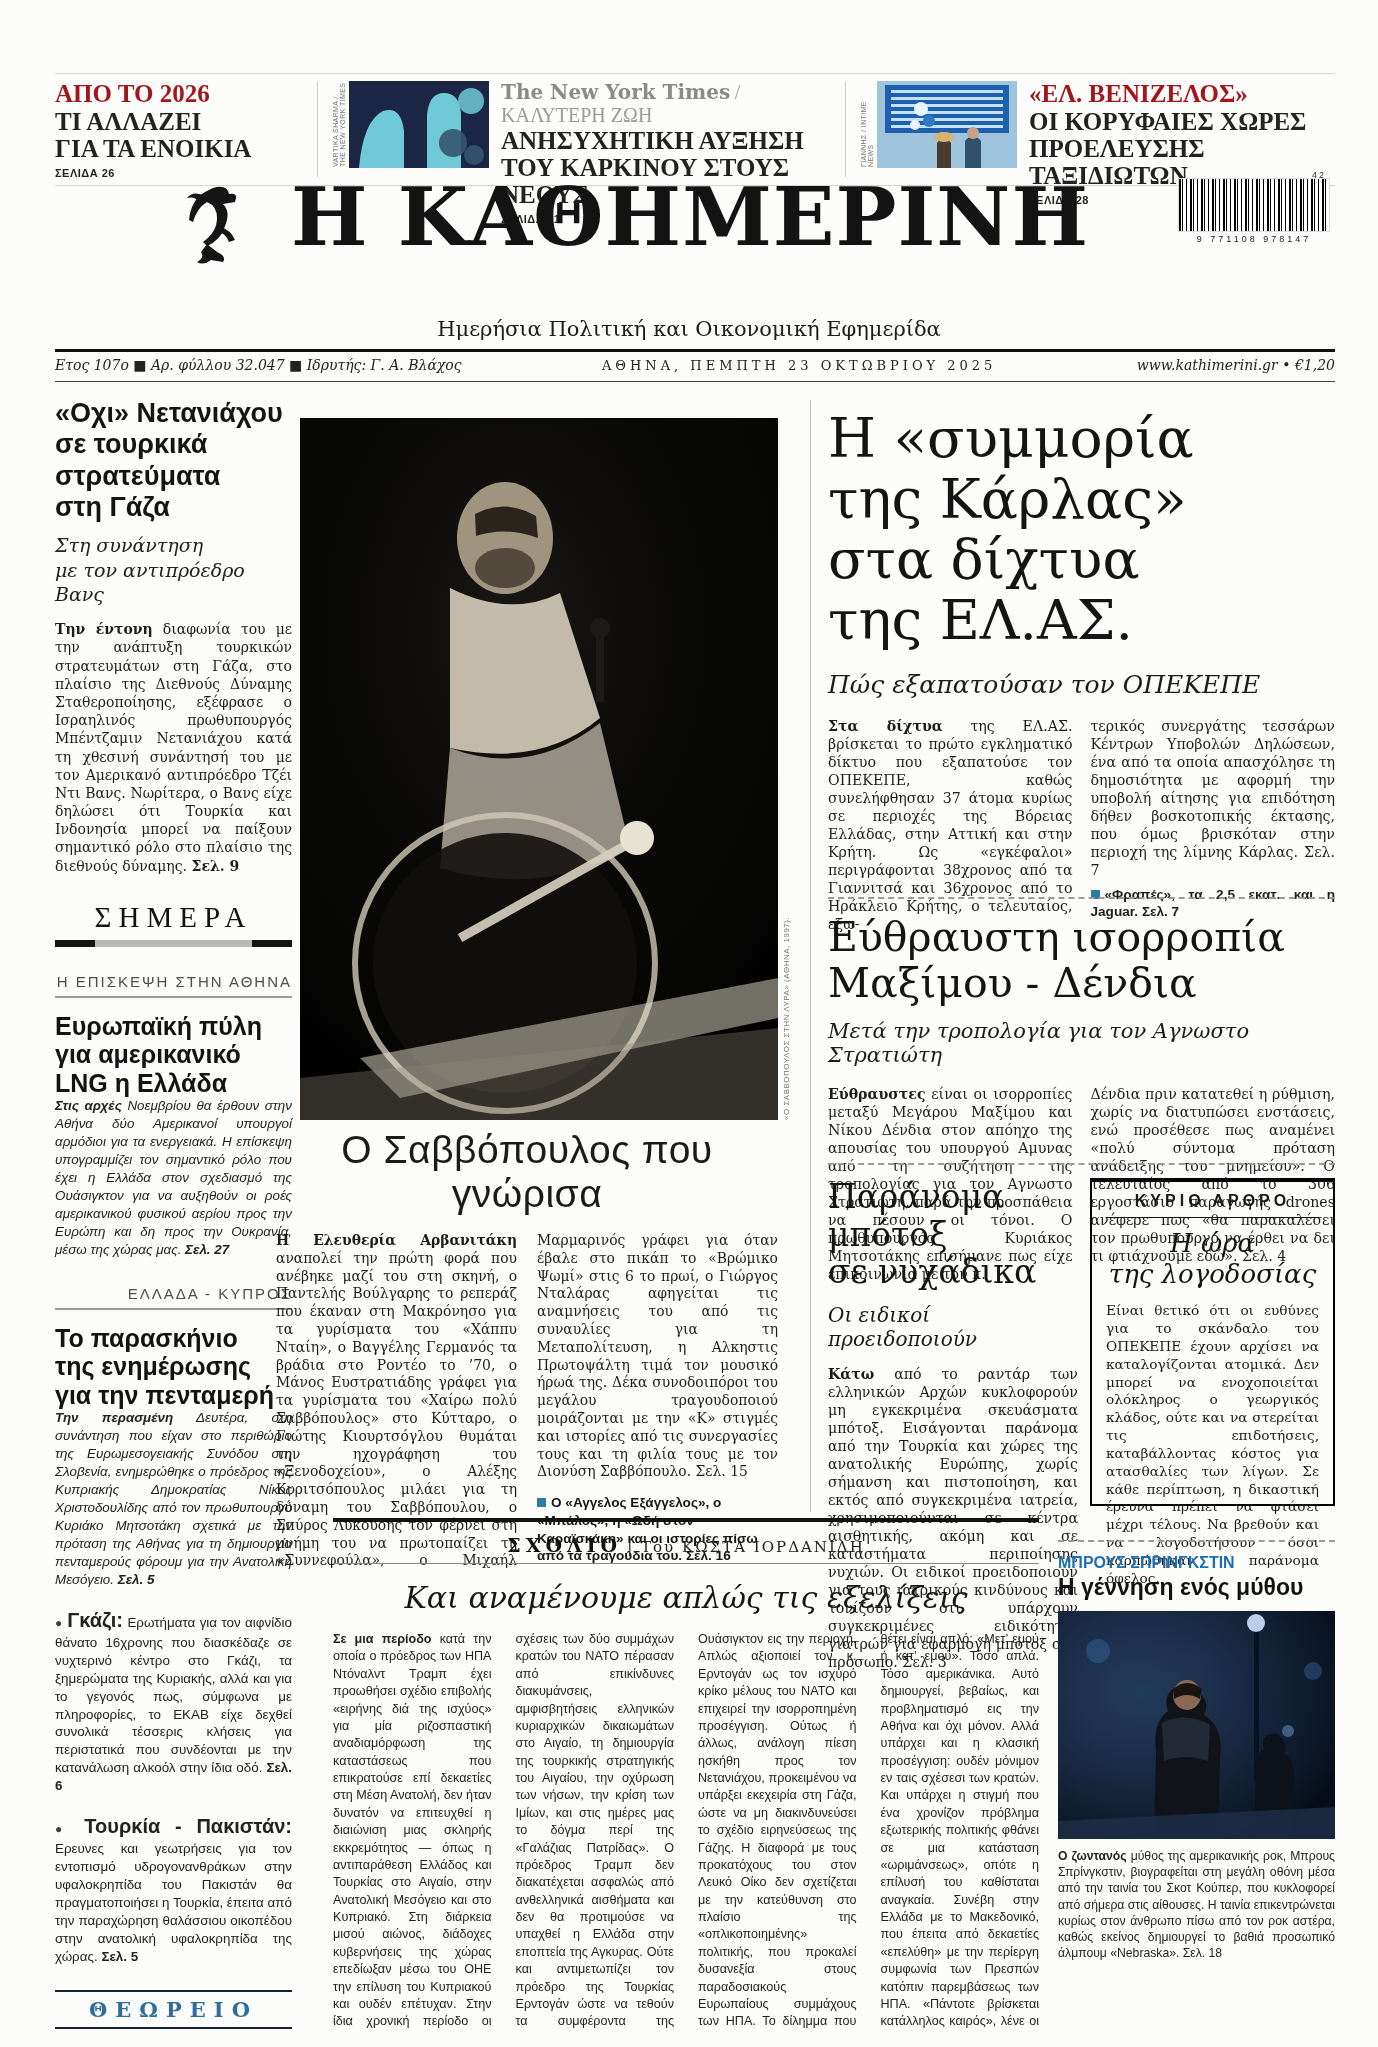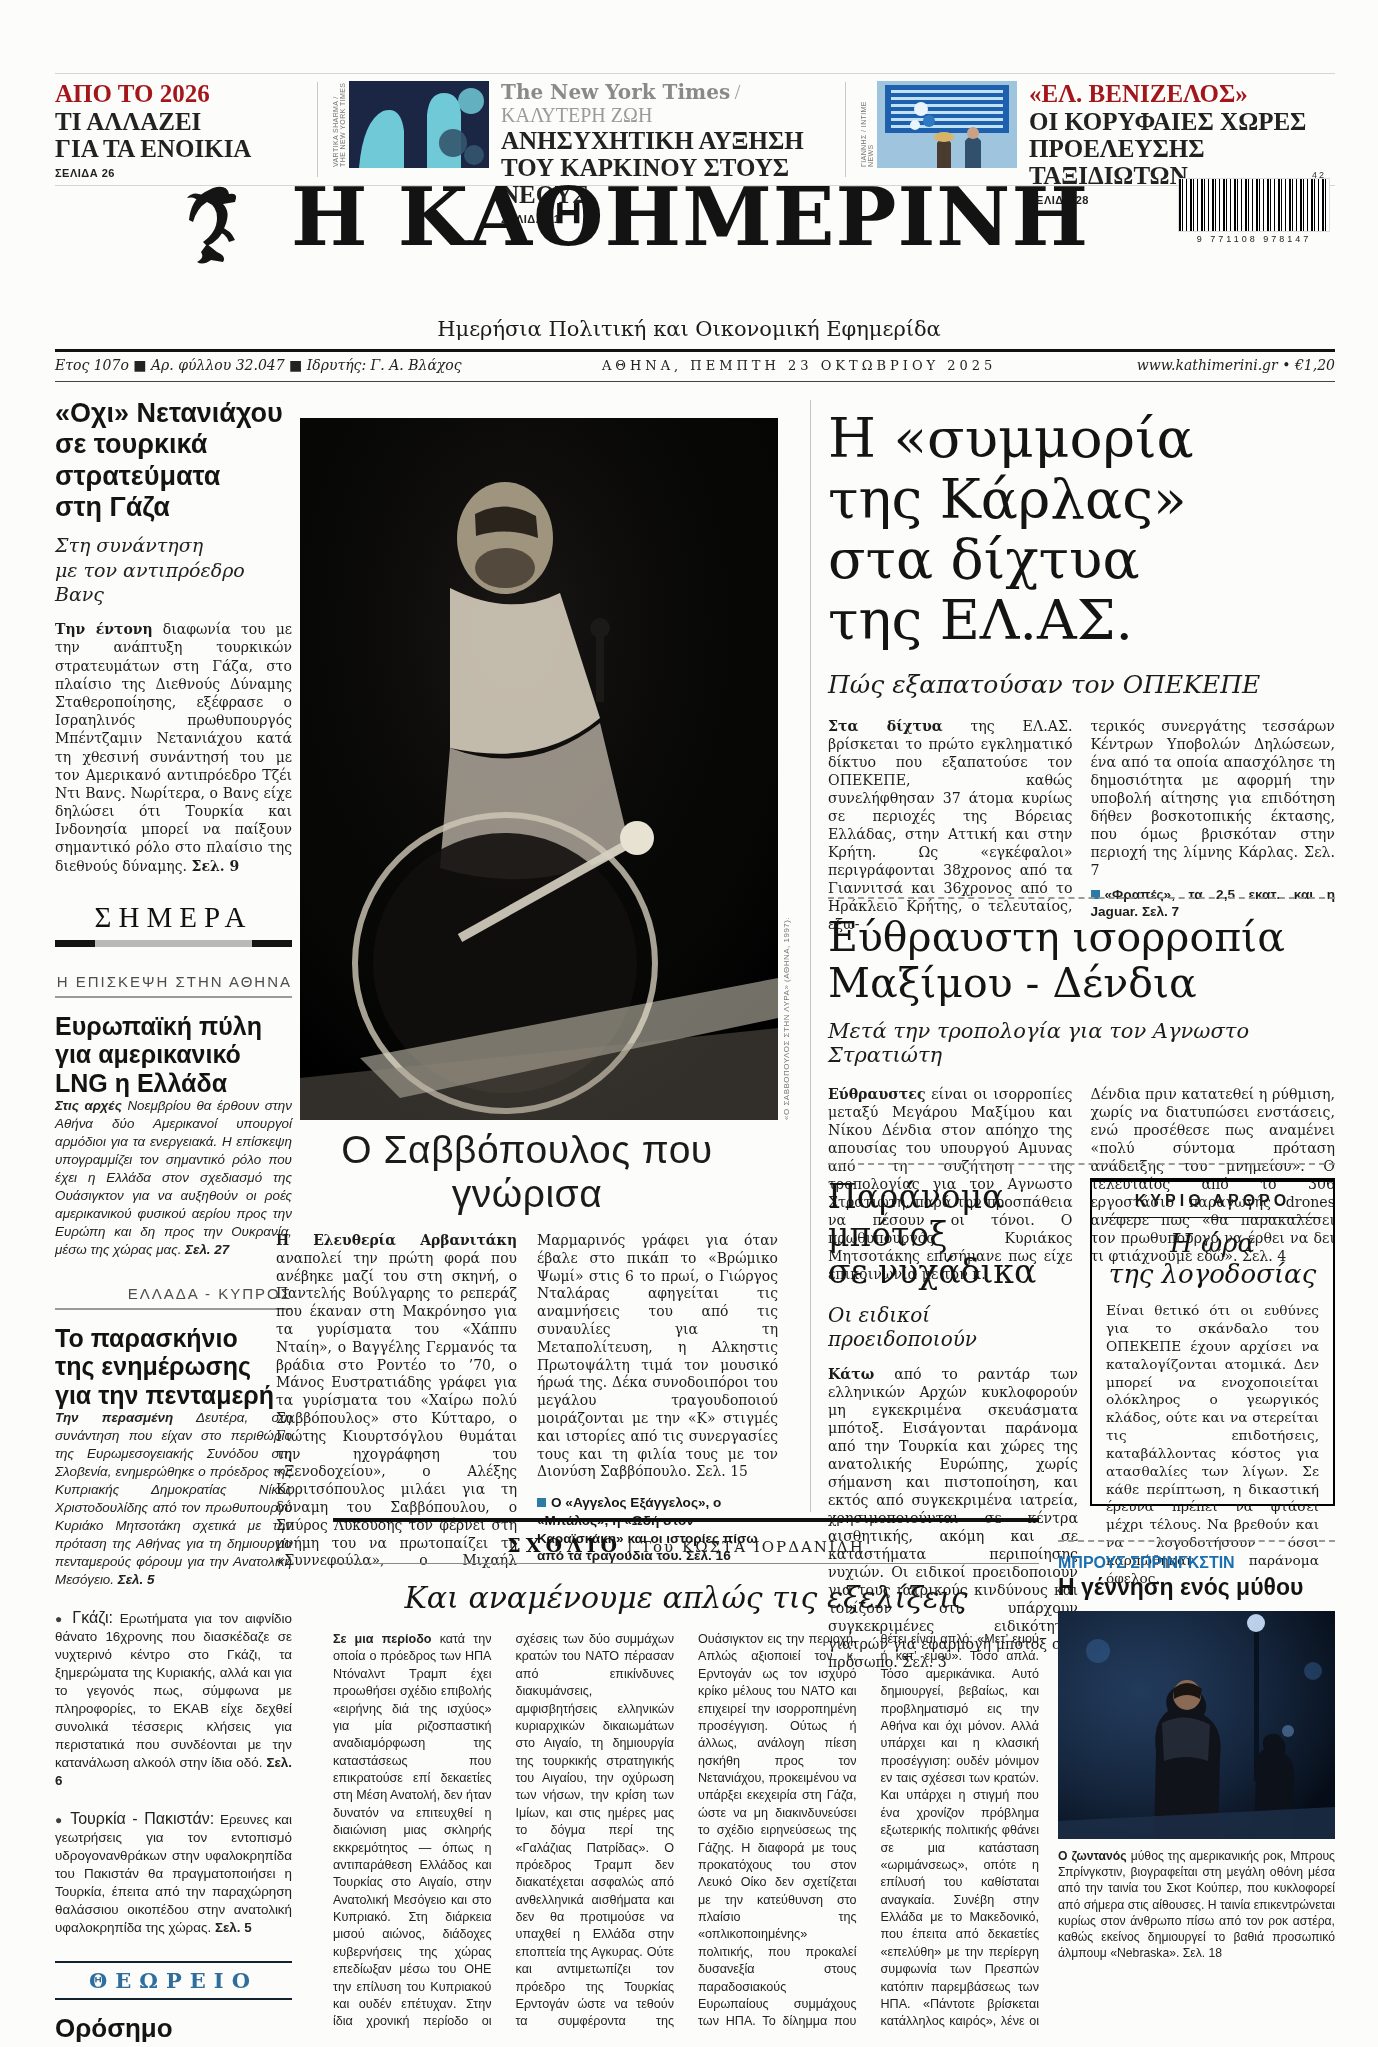--- a/index.html
+++ b/index.html
@@ -49,21 +49,21 @@
   .simera-head{margin-top:26px;text-align:center;font-family:Liberation Serif, serif;
       font-size:29px;letter-spacing:7px;color:#111;}
   .simera-bar{margin-top:6px;height:7px;
       background:linear-gradient(90deg,#141414 0 17%,#b9b9b6 17% 83%,#141414 83%);}
   .kicker-line{margin-top:26px;font-size:15px;letter-spacing:2px;color:#4e4e4e;
       padding-bottom:6px;border-bottom:2px solid #9a9a98;text-align:right;}
   .digest-headline{margin-top:14px;font-size:25px;font-weight:700;line-height:1.14;color:#131313;}
   .body-sans{font-size:13.4px;line-height:1.34;text-align:justify;color:#222;font-style:italic;}
   .bullet-item{margin-top:18px;font-size:13.4px;line-height:1.34;text-align:justify;color:#222;}
   .bdot{color:#3d3d3d;font-size:12px;}
-  .blabel{font-weight:400;font-size:16px;}
+  .blabel{font-weight:700;font-size:20px;}
   .theoreio{margin-top:24px;border-top:2px solid #14212e;text-align:center;padding-top:5px;}
   .theoreio-title{font-family:"DejaVu Serif",serif;font-weight:700;letter-spacing:8px;
       color:#2e6d9c;font-size:21px;}
   .theoreio-rule{height:2px;background:#14212e;margin-top:5px;}
   .orosimo{margin-top:14px;font-size:26px;font-weight:700;line-height:1.12;color:#141414;}
 
   
   .photo-main{left:300px;top:418px;width:478px;height:702px;background:#080808;overflow:hidden;}
   .photo-credit-main{left:782px;top:850px;height:270px;writing-mode:vertical-rl;transform:rotate(180deg);
       font-size:8px;color:#777;letter-spacing:.5px;}

